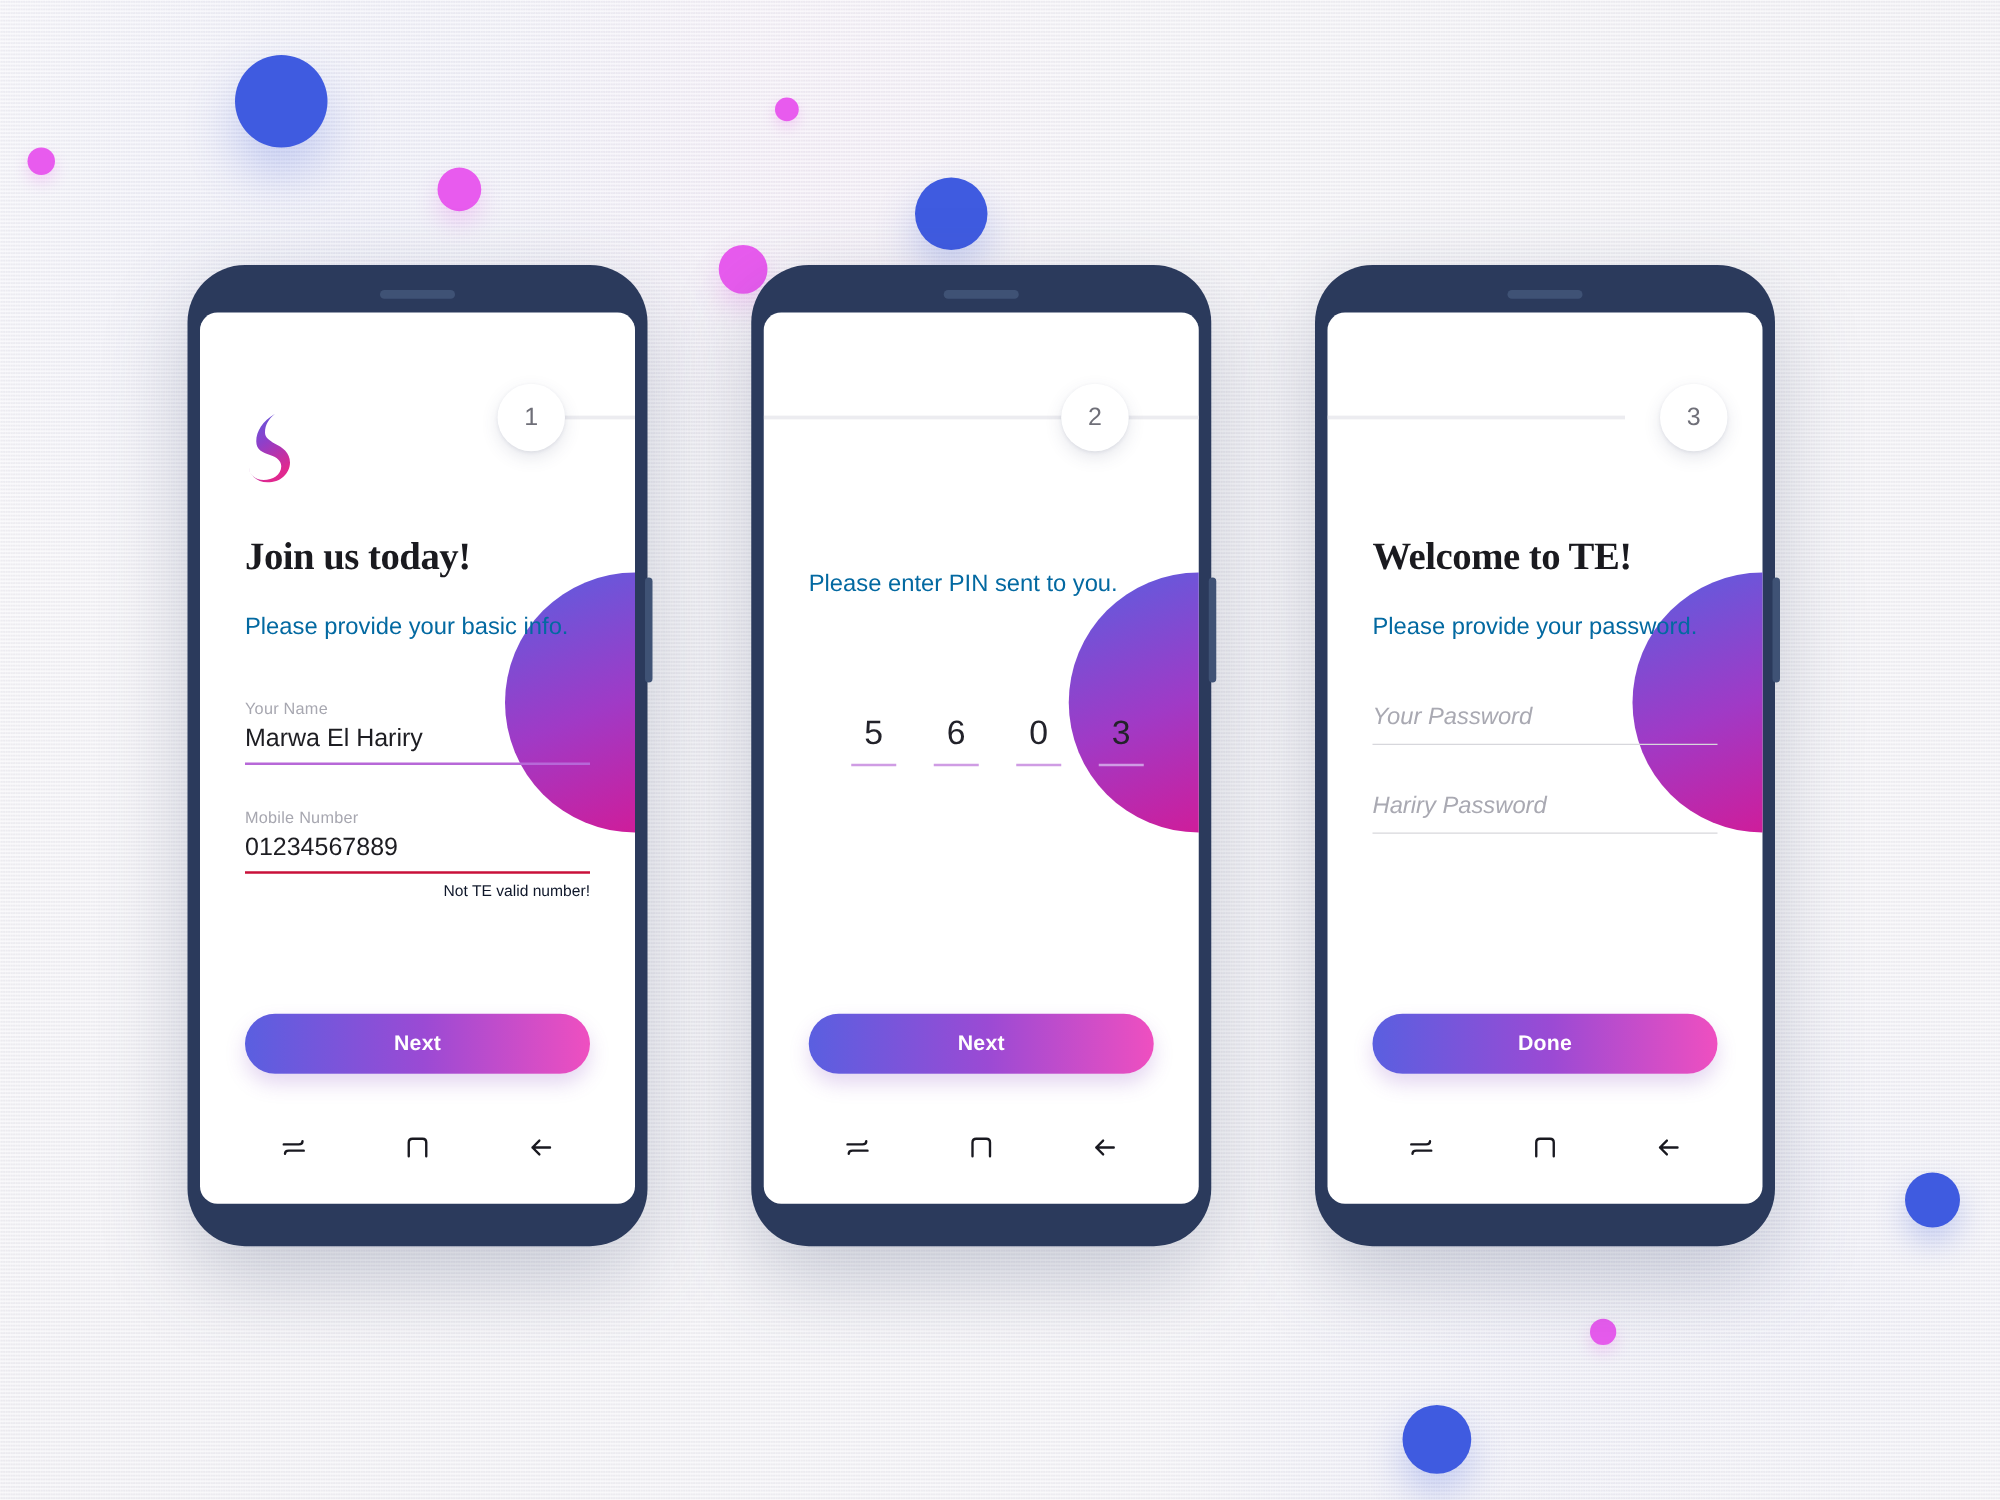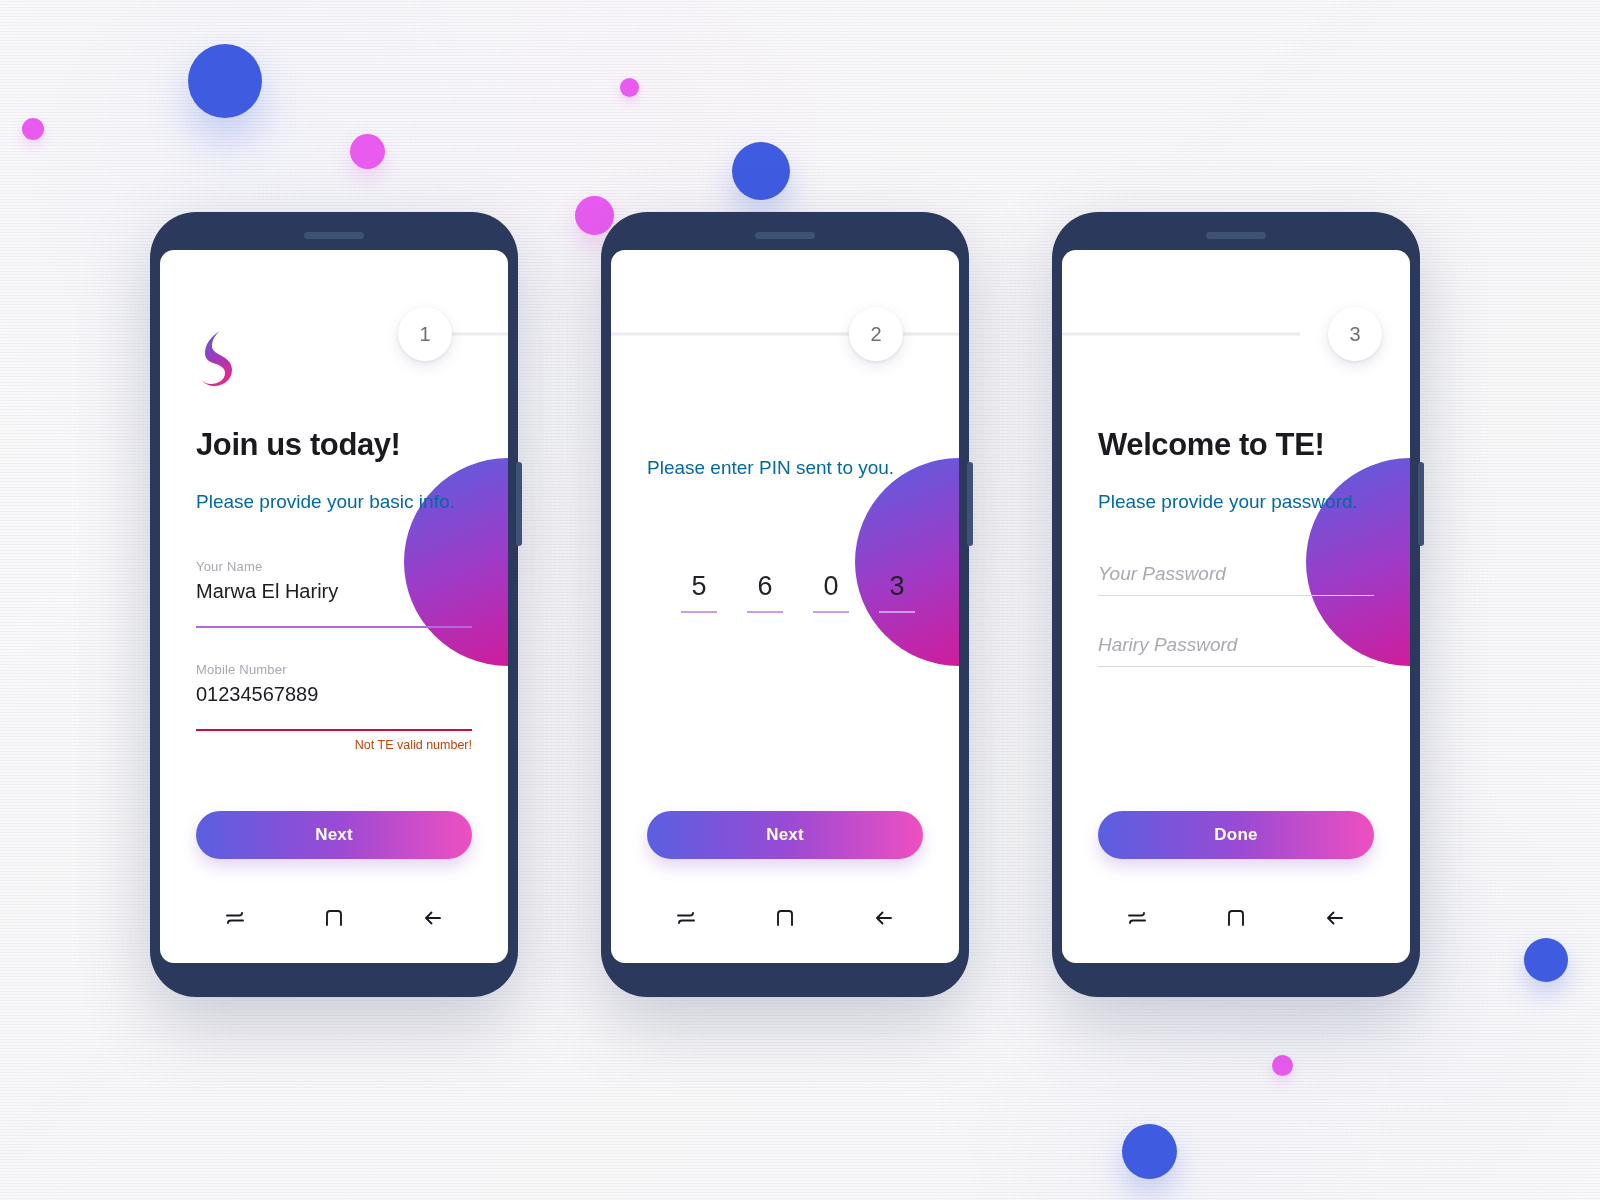--- a/index.html
+++ b/index.html
@@ -134,57 +134,58 @@
     left: 36px;
     right: 36px;
     top: 178px;
   }
   .title {
     font-size: 31px;
     font-weight: 700;
     color: #1a1a1f;
     letter-spacing: -0.4px;
     line-height: 1.1;
+    font-family: Liberation Serif, serif;
   }
   .subtitle {
     margin-top: 29px;
     font-size: 19px;
     color: #0369a1;
     font-weight: 400;
   }
 
   
   .fields { margin-top: 46px; }
   .field { position: relative; margin-bottom: 34px; }
   .field-label {
     font-size: 13px;
     color: #a7a7b0;
     letter-spacing: 0.2px;
   }
   .field-value {
     margin-top: 6px;
     font-size: 20px;
     color: #1d1d22;
-    padding-bottom: 23px;
+    padding-bottom: 7px;
   }
   .field-placeholder {
     font-size: 19px;
     color: #a9a9b2;
     padding-bottom: 10px;
     padding-top: 4px;
     font-style: italic;
   }
   .underline { height: 2px; width: 100%; background: #d9d9de; }
   .underline.active { background: #b768d8; }
   .underline.error  { background: #c9103a; height: 2px; }
   .underline.plain  { height: 1px; background: #d7d7dc; }
   .field-error {
     margin-top: 7px;
     font-size: 12.5px;
-    color: #c2410c;
+    color: #0f172a;
     text-align: right;
   }
 
   
   .pin {
     margin-top: 92px;
     display: flex;
     gap: 30px;
     padding-left: 34px;
   }

